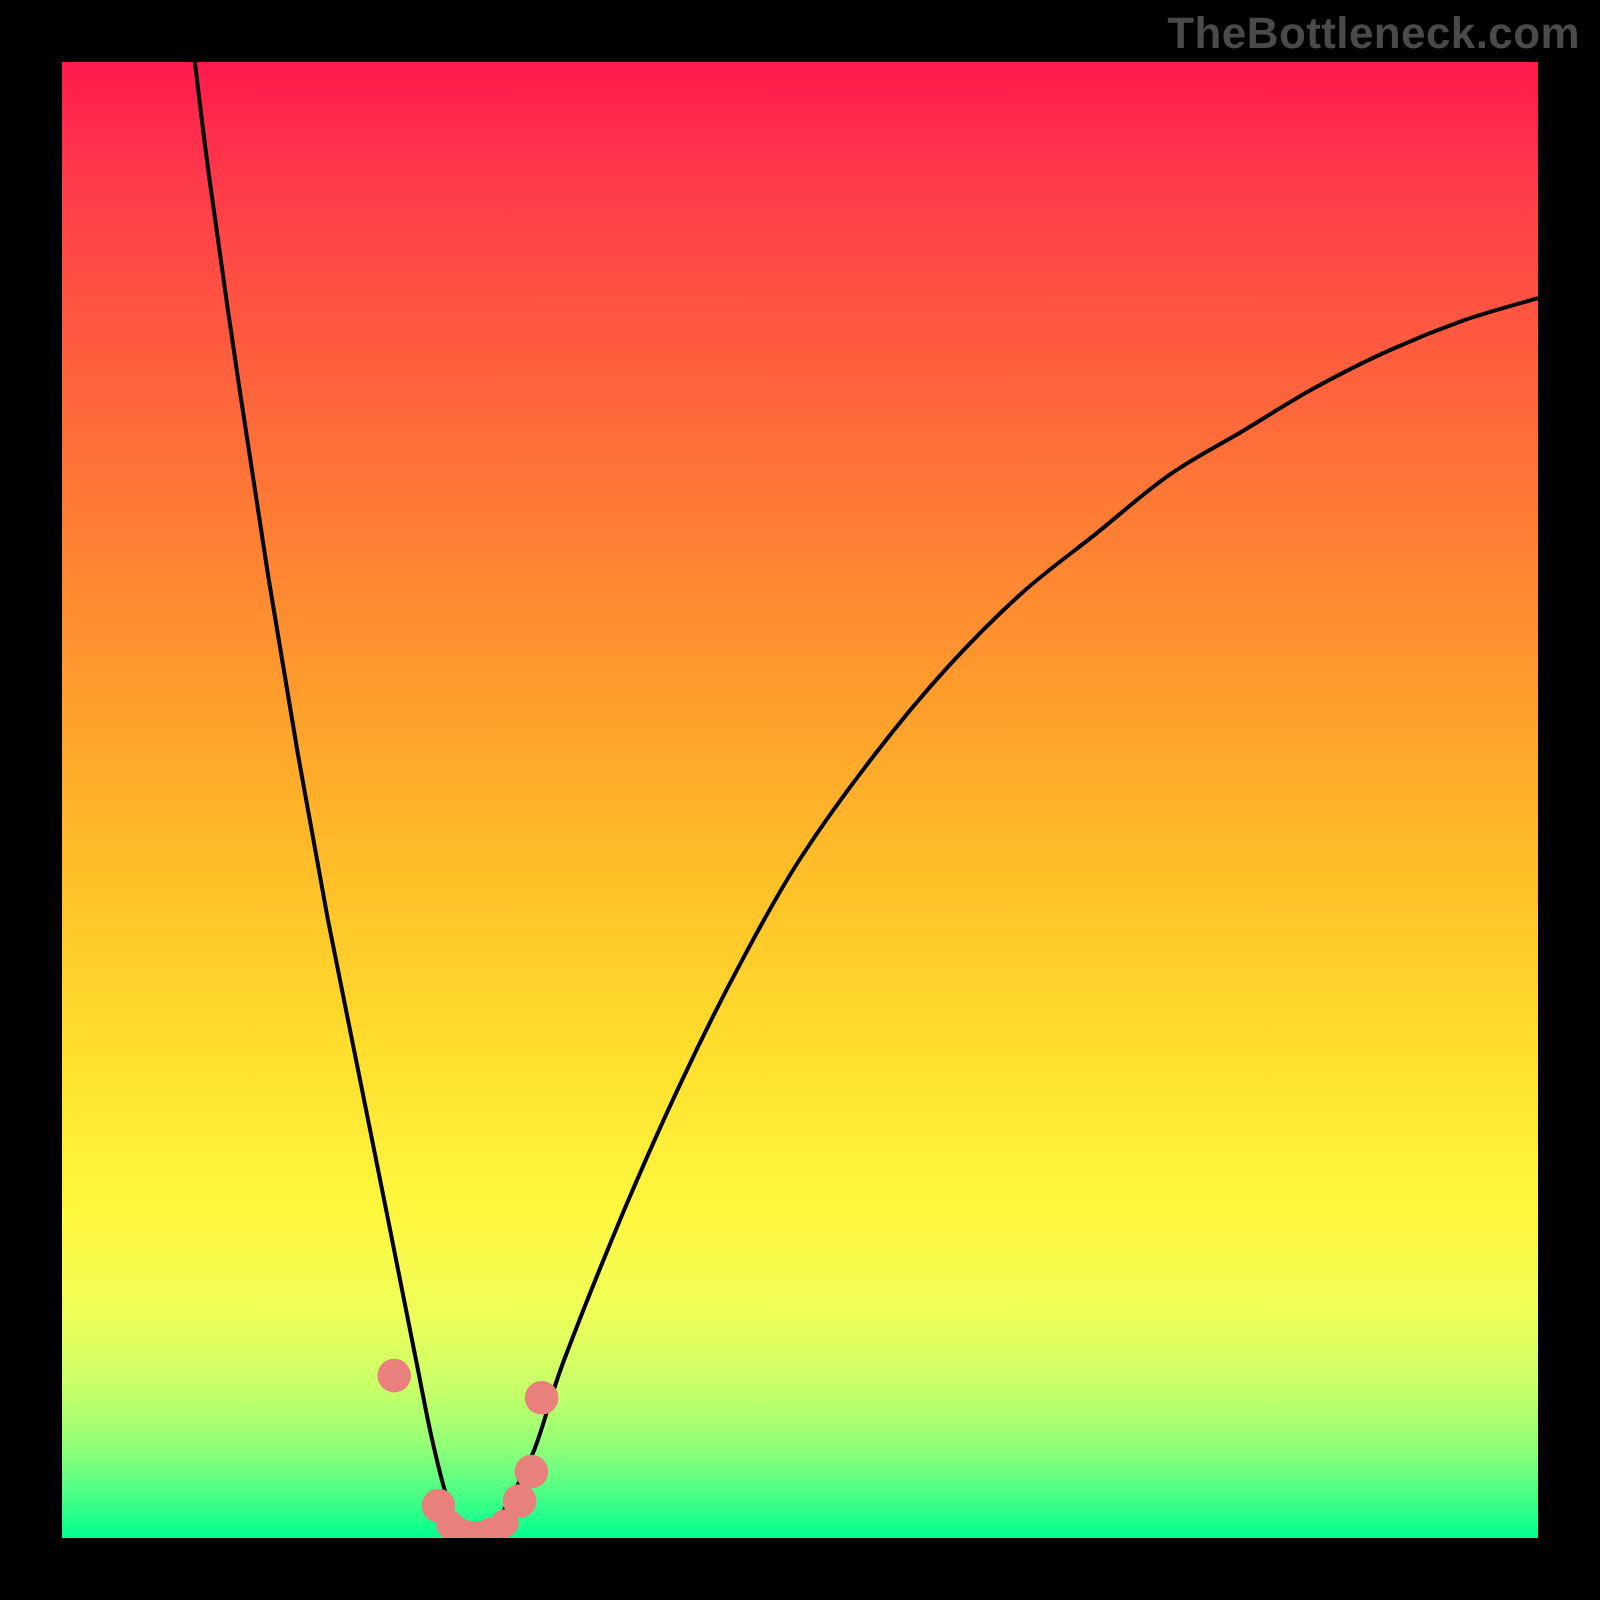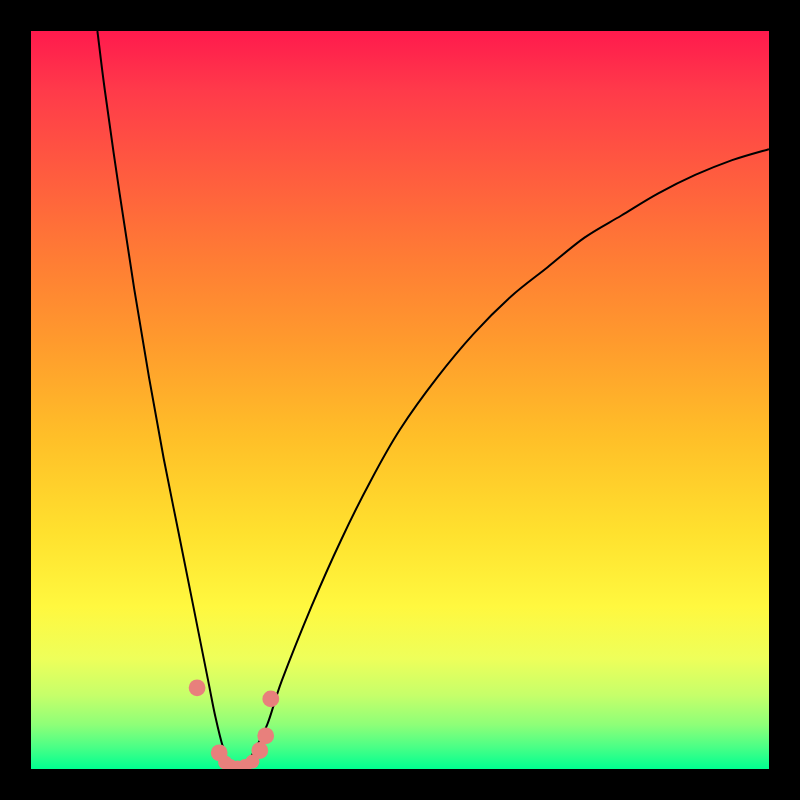--- a/index.html
+++ b/index.html
@@ -74,13 +74,14 @@
           <circle cx="199.3" cy="735.0" r="7.0" class="dot"></circle>
           <circle cx="206.6" cy="736.5" r="7.0" class="dot"></circle>
           <circle cx="214.0" cy="735.0" r="7.0" class="dot"></circle>
           <circle cx="221.4" cy="730.6" r="7.0" class="dot"></circle>
           <circle cx="228.8" cy="719.5" r="8.4" class="dot"></circle>
           <circle cx="234.7" cy="704.8" r="8.4" class="dot"></circle>
           <circle cx="239.8" cy="667.9" r="8.4" class="dot"></circle>
         </g>
     </svg>
   </div>
+  <div class="watermark">TheBottleneck.com</div>
 </div>
 
 </body></html>

